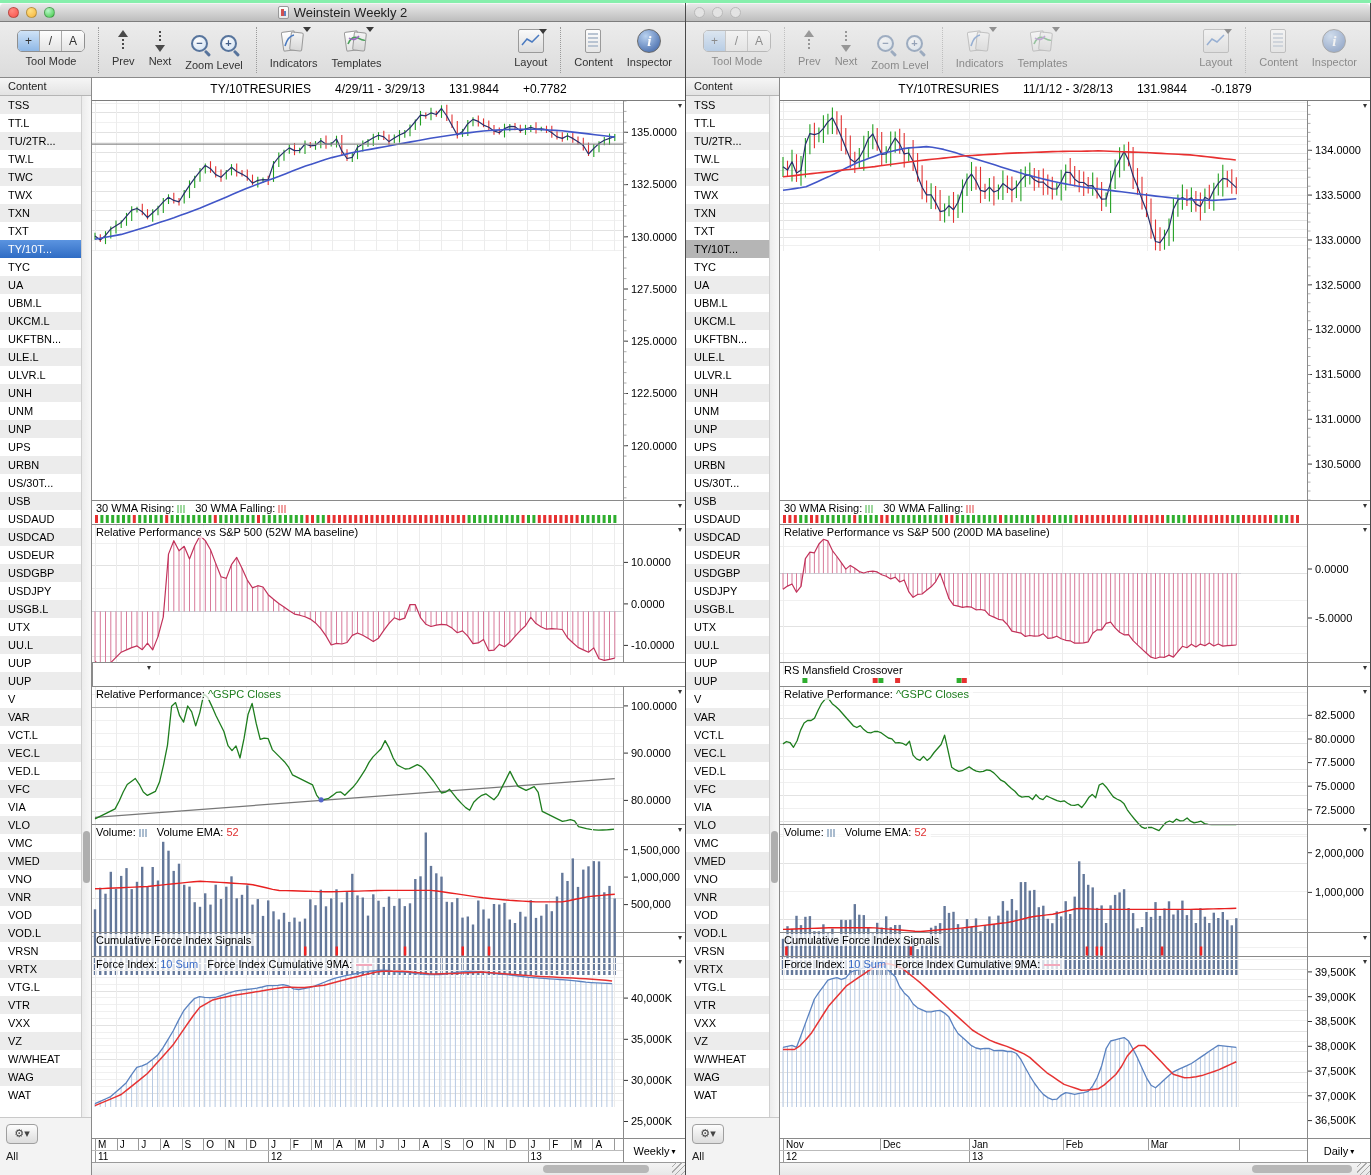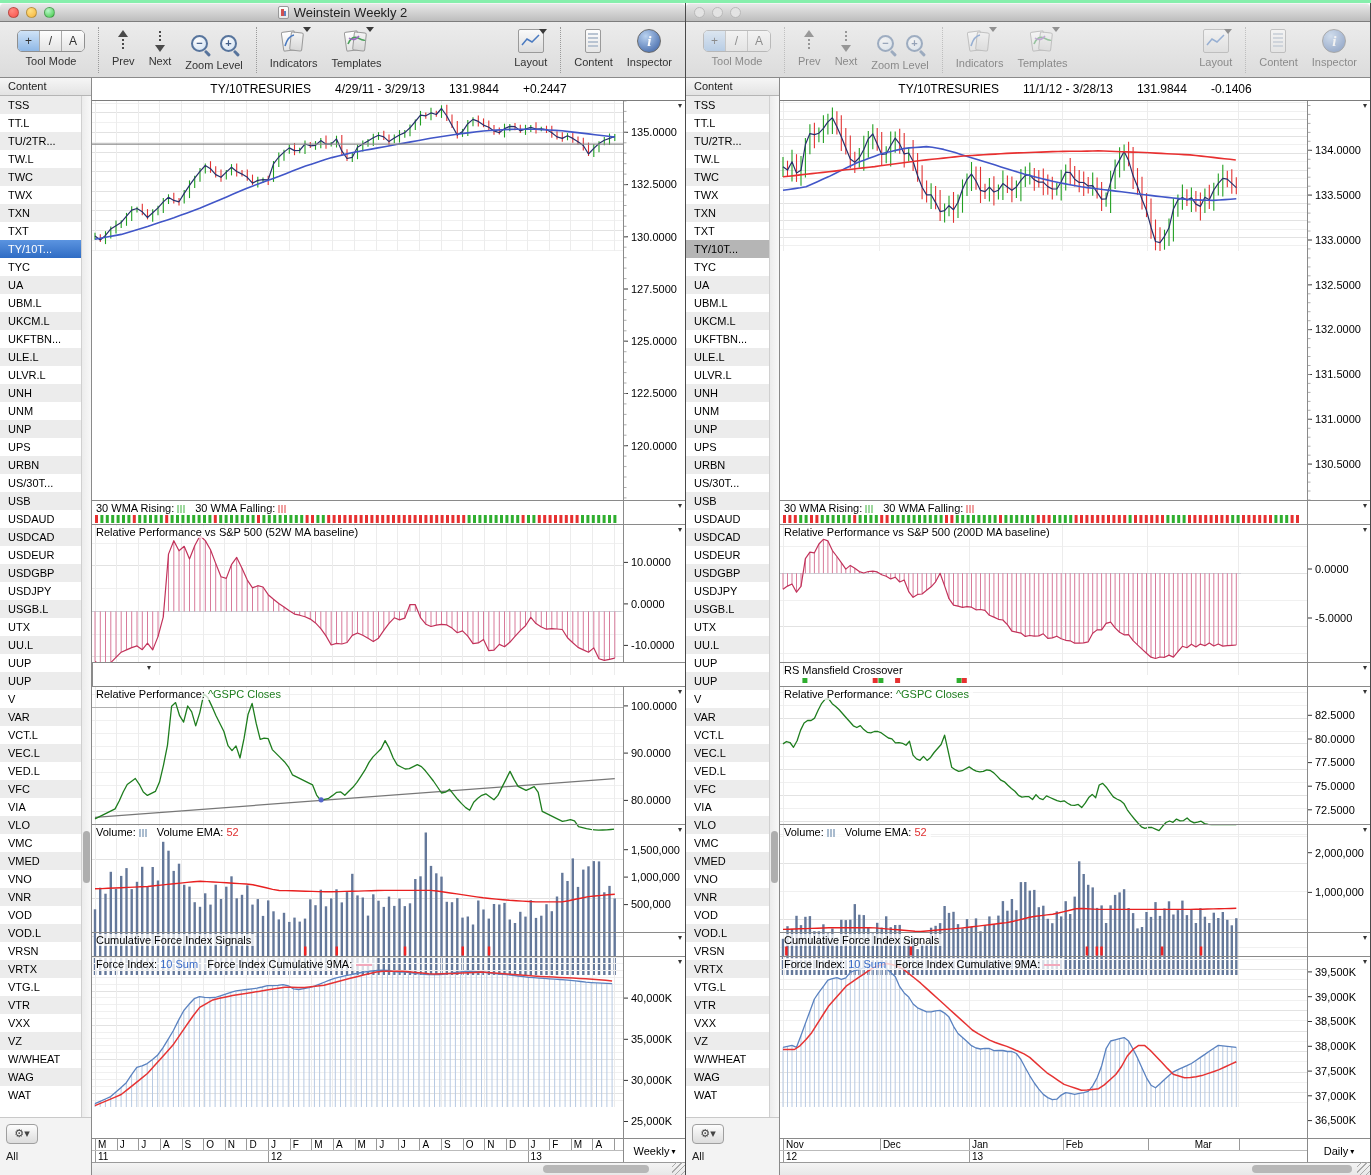--- a/index.html
+++ b/index.html
@@ -272,21 +272,21 @@
           <button class="gear-btn">⚙▾</button>
           <div class="sb-footer-label">All</div>
         </div>
       </div>
 
       <div class="chart-col">
         <div class="chart-header">
           <span>TY/10TRESURIES</span>
           <span>4/29/11 - 3/29/13</span>
           <span>131.9844</span>
-          <span>+0.2447</span>
+          <span>+0.7782</span>
         </div>
 
         <div class="panel" style="height:399px">
           <div class="plot-area">
               <svg viewBox="0 0 531 150" width="531" height="150">
                 <line x1="0" y1="149.2" x2="531" y2="149.2" stroke="#f0f0f0" stroke-width="1" shape-rendering="crispEdges"></line>
                 <line x1="0" y1="139.4" x2="531" y2="139.4" stroke="#f0f0f0" stroke-width="1" shape-rendering="crispEdges"></line>
                 <line x1="0" y1="129.6" x2="531" y2="129.6" stroke="#f0f0f0" stroke-width="1" shape-rendering="crispEdges"></line>
                 <line x1="0" y1="119.8" x2="531" y2="119.8" stroke="#f0f0f0" stroke-width="1" shape-rendering="crispEdges"></line>
                 <line x1="0" y1="109.9" x2="531" y2="109.9" stroke="#f0f0f0" stroke-width="1" shape-rendering="crispEdges"></line>
@@ -1412,21 +1412,21 @@
           <button class="gear-btn">⚙▾</button>
           <div class="sb-footer-label">All</div>
         </div>
       </div>
 
       <div class="chart-col">
         <div class="chart-header">
           <span>TY/10TRESURIES</span>
           <span>11/1/12 - 3/28/13</span>
           <span>131.9844</span>
-          <span>-0.1406</span>
+          <span>-0.1879</span>
         </div>
 
         <div class="panel" style="height:399px">
           <div class="plot-area">
               <svg viewBox="0 0 527 150" width="527" height="150">
                 <line x1="0" y1="144.9" x2="527" y2="144.9" stroke="#f0f0f0" stroke-width="1" shape-rendering="crispEdges"></line>
                 <line x1="0" y1="136.5" x2="527" y2="136.5" stroke="#f0f0f0" stroke-width="1" shape-rendering="crispEdges"></line>
                 <line x1="0" y1="128.1" x2="527" y2="128.1" stroke="#f0f0f0" stroke-width="1" shape-rendering="crispEdges"></line>
                 <line x1="0" y1="119.7" x2="527" y2="119.7" stroke="#f0f0f0" stroke-width="1" shape-rendering="crispEdges"></line>
                 <line x1="0" y1="111.2" x2="527" y2="111.2" stroke="#f0f0f0" stroke-width="1" shape-rendering="crispEdges"></line>
@@ -2265,21 +2265,21 @@
               <div class="tl-months">
                 <span class="tl-tick" style="left: 3px;"></span>
                 <span class="tl-lab" style="left: 3px;">Nov</span>
                 <span class="tl-tick" style="left: 99.906px;"></span>
                 <span class="tl-lab" style="left: 99.906px;">Dec</span>
                 <span class="tl-tick" style="left: 188.997px;"></span>
                 <span class="tl-lab" style="left: 188.997px;">Jan</span>
                 <span class="tl-tick" style="left: 282.777px;"></span>
                 <span class="tl-lab" style="left: 282.777px;">Feb</span>
                 <span class="tl-tick" style="left: 367.7px;"></span>
-                <span class="tl-lab" style="left: 367.7px; margin-left: 44px;">Mar</span>
+                <span class="tl-lab" style="left: 367.7px;">Mar</span>
                 <span class="tl-tick" style="left: 458.875px;"></span>
               </div>
               <div class="tl-years">
                 <span class="tl-tick" style="left: 3px;"></span>
                 <span class="tl-lab" style="left: 3px;">12</span>
                 <span class="tl-tick" style="left: 188.997px;"></span>
                 <span class="tl-lab" style="left: 188.997px;">13</span>
               </div>
             </div>
           <div class="tl-axis"><span>Daily</span><span class="dd2">▾</span></div>

